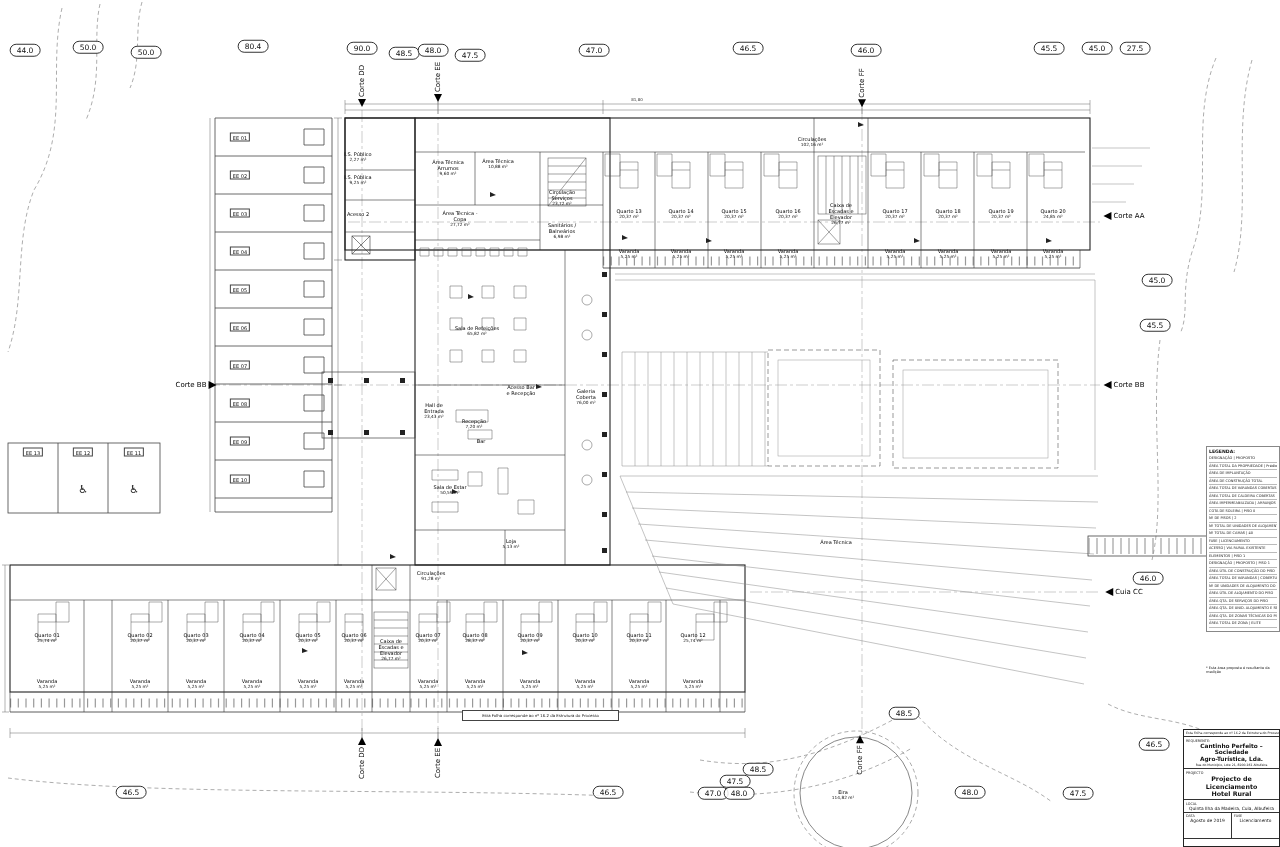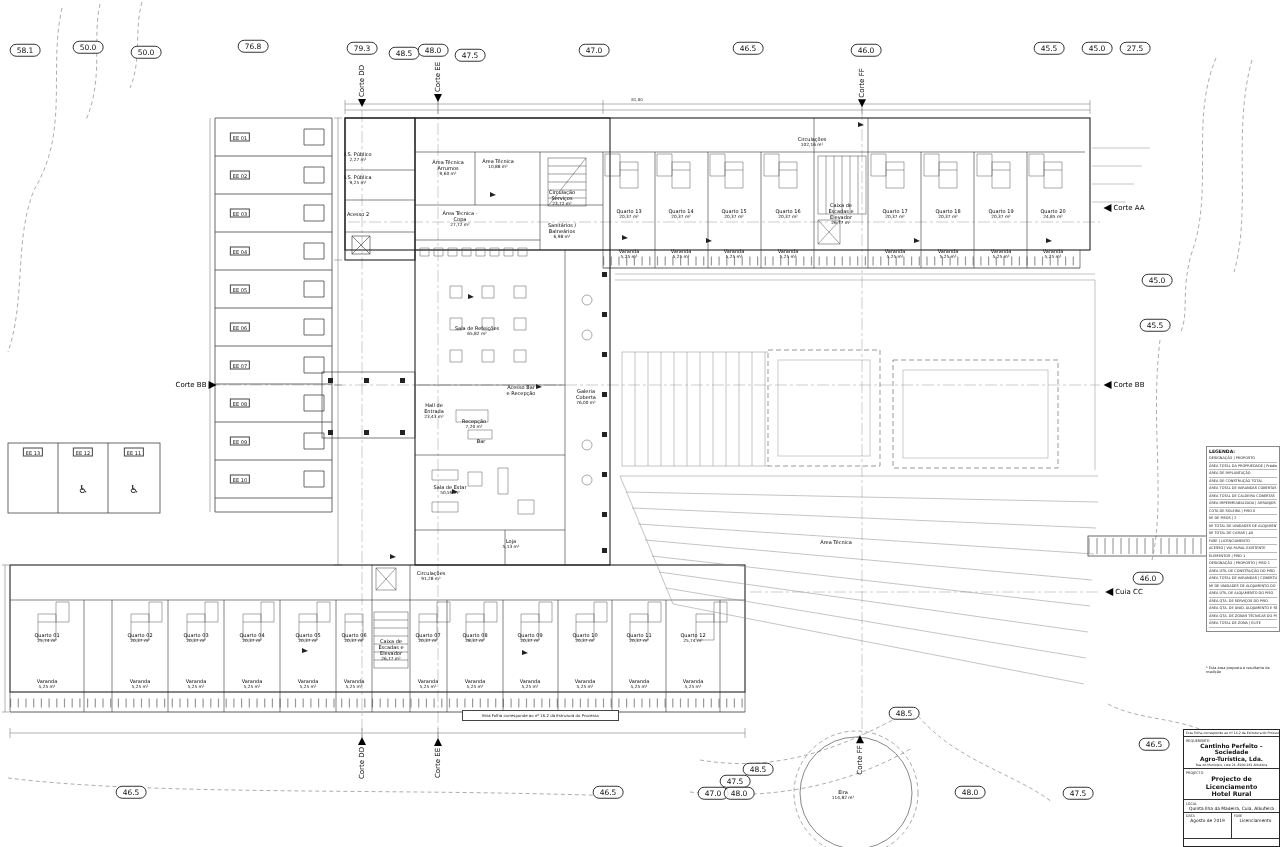--- a/index.html
+++ b/index.html
@@ -491,25 +491,25 @@
         <div class="rname">Loja</div>
         <div class="rarea">5,13 m²</div>
       </div>
       <div class="space-label" style="left: 836px; top: 542px;">
         <div class="rname">Área Técnica</div>
       </div>
       <div class="space-label" style="left: 843px; top: 795px;">
         <div class="rname">Eira</div>
         <div class="rarea">114,82 m²</div>
       </div>
-      <div class="elev" style="left: 25px; top: 50px;">58.1</div>
+      <div class="elev" style="left: 25px; top: 50px;">44.0</div>
       <div class="elev" style="left: 88px; top: 47px;">50.0</div>
       <div class="elev" style="left: 146px; top: 52px;">50.0</div>
-      <div class="elev" style="left: 253px; top: 46px;">76.8</div>
-      <div class="elev" style="left: 362px; top: 48px;">79.3</div>
+      <div class="elev" style="left: 253px; top: 46px;">80.4</div>
+      <div class="elev" style="left: 362px; top: 48px;">90.0</div>
       <div class="elev" style="left: 404px; top: 53px;">48.5</div>
       <div class="elev" style="left: 433px; top: 50px;">48.0</div>
       <div class="elev" style="left: 470px; top: 55px;">47.5</div>
       <div class="elev" style="left: 594px; top: 50px;">47.0</div>
       <div class="elev" style="left: 748px; top: 48px;">46.5</div>
       <div class="elev" style="left: 866px; top: 50px;">46.0</div>
       <div class="elev" style="left: 1049px; top: 48px;">45.5</div>
       <div class="elev" style="left: 1097px; top: 48px;">45.0</div>
       <div class="elev" style="left: 1135px; top: 48px;">27.5</div>
       <div class="elev" style="left: 1157px; top: 280px;">45.0</div>
@@ -530,21 +530,21 @@
         <div class="tri tri-down"></div>
       </div>
       <div class="section down" style="left: 438px; top: 82px;">
         <div class="stxt">Corte EE</div>
         <div class="tri tri-down"></div>
       </div>
       <div class="section down" style="left: 862px; top: 88px;">
         <div class="stxt">Corte FF</div>
         <div class="tri tri-down"></div>
       </div>
-      <div class="section left" style="left: 1124px; top: 208px;">
+      <div class="section left" style="left: 1124px; top: 216px;">
         <div class="tri tri-left"></div>
         <div class="stxt">Corte AA</div>
       </div>
       <div class="section left" style="left: 1124px; top: 385px;">
         <div class="tri tri-left"></div>
         <div class="stxt">Corte BB</div>
       </div>
       <div class="section left" style="left: 1124px; top: 592px;">
         <div class="tri tri-left"></div>
         <div class="stxt">Cuia CC</div>

